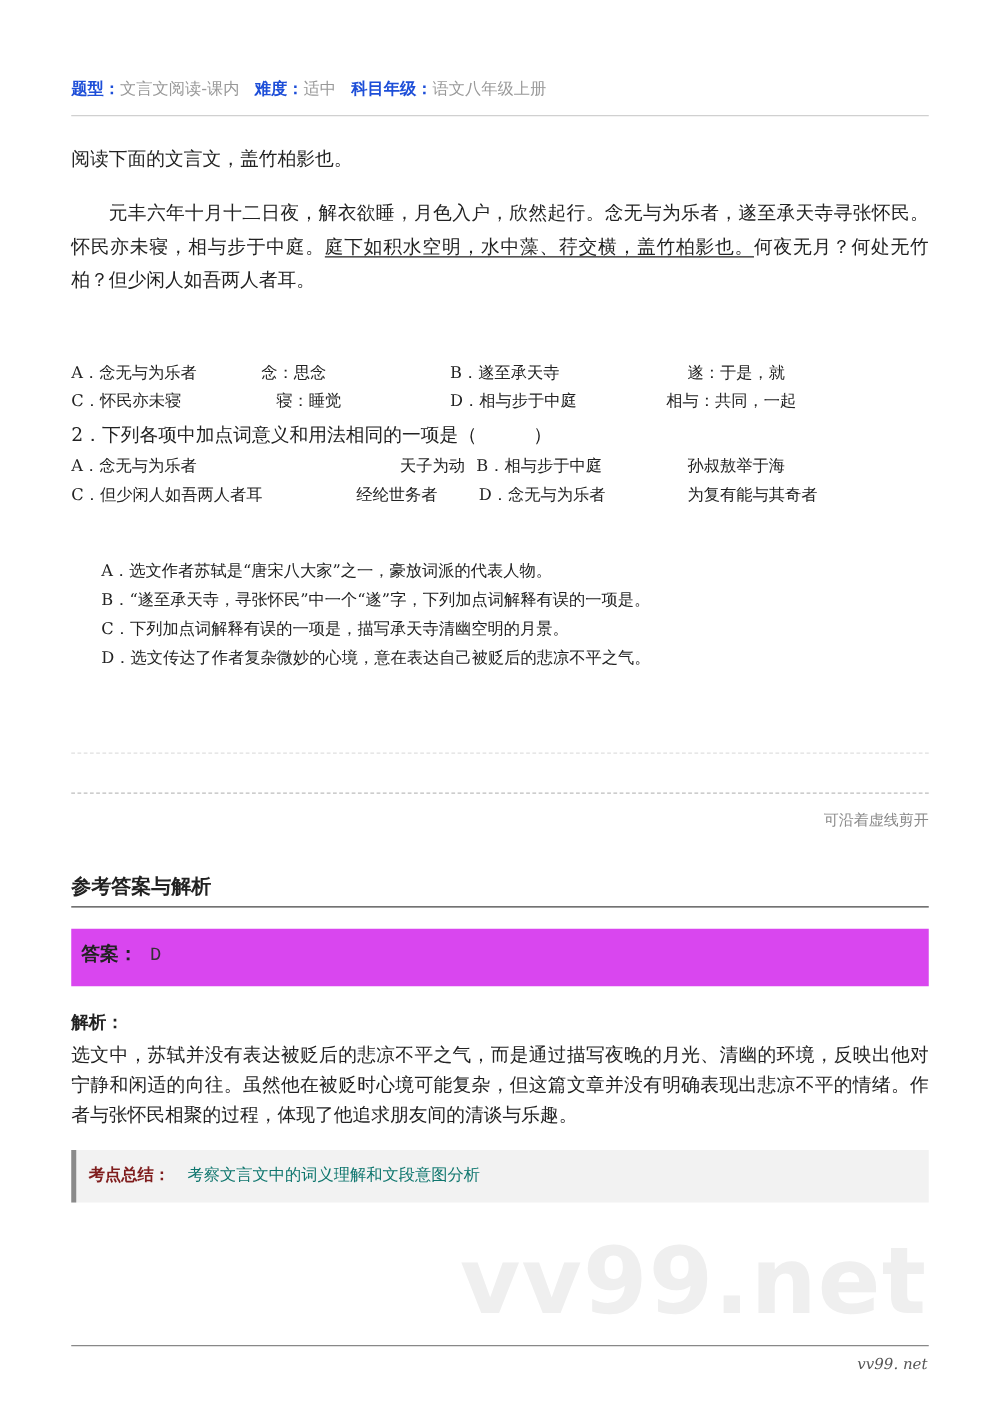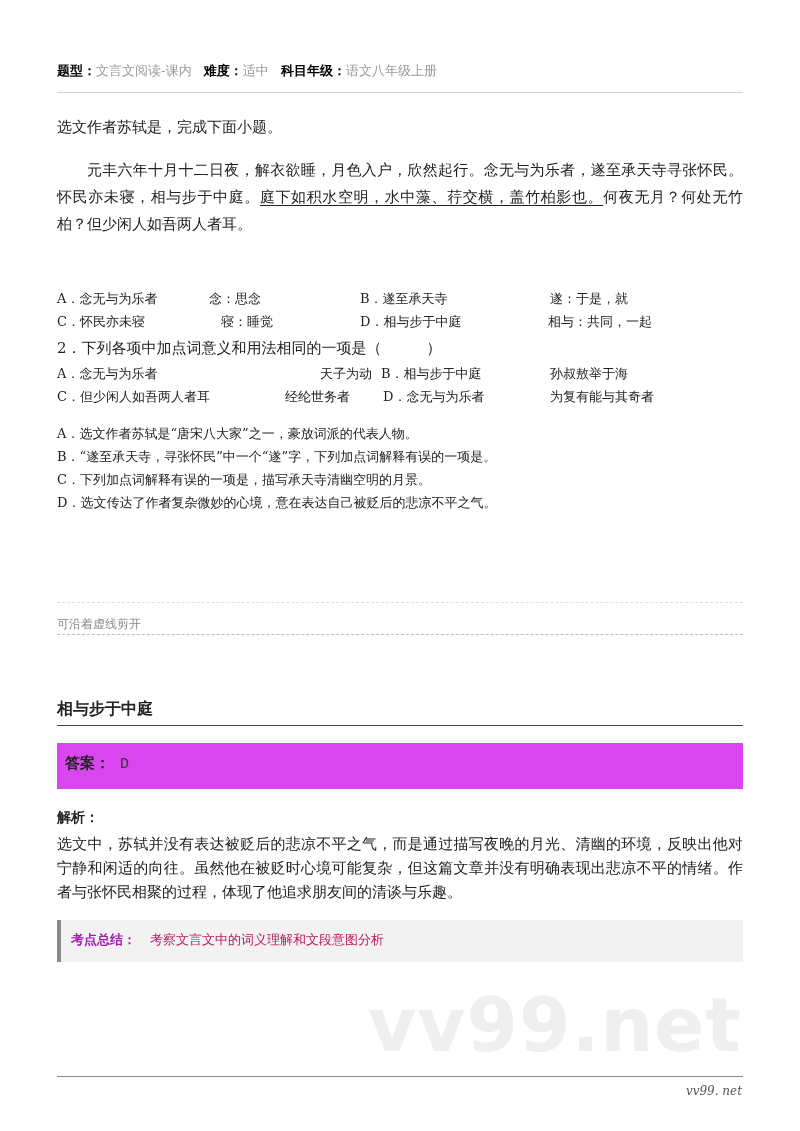--- a/index.html
+++ b/index.html
@@ -13,21 +13,21 @@
     .page { position: absolute; left: 57px; width: 686px; }
 
     
     .meta {
       top: 62px;
       font-size: 13px;
       color: #999;
       font-family: "DejaVu Sans", "Liberation Sans", sans-serif;
       white-space: nowrap;
     }
-    .meta .k { color: #000000; font-weight: bold; }
+    .meta .k { color: #1d4ed8; font-weight: bold; }
     .meta .v { color: #999; margin-right: 8px; }
     .meta-rule { top: 92px; height: 0; border-top: 1px solid #d0d0d0; }
 
     .intro { top: 116px; font-size: 15px; line-height: 22px; }
 
     .passage {
       top: 157px;
       font-size: 15px;
       line-height: 27px;
       text-indent: 2em;
@@ -42,22 +42,22 @@
     .questions { top: 262px; height: 280px; }
     .q3-opts { position: absolute; left: 0; font-size: 13px; line-height: 23px; }
 
     .dash {
       height: 0;
       border-top: 1.5px dashed #c8c8c8;
     }
     .dash1 { top: 602px; border-top-color: #e0e0e0; }
     .dash2 { top: 634px; border-top-color: #bdbdbd; }
     .cut-note {
-      top: 616px;
-      text-align: left;
+      top: 648px;
+      text-align: right;
       font-size: 12px;
       color: #888;
       font-family: "DejaVu Sans", "Liberation Sans", sans-serif;
     }
 
     .ans-title {
       top: 699px;
       font-size: 16px;
       font-weight: bold;
       font-family: "DejaVu Sans", "Liberation Sans", sans-serif;
@@ -88,22 +88,22 @@
     }
 
     .summary-box {
       top: 920px;
       height: 42px;
       background: #f2f2f2;
       border-left: 4px solid #8a8a8a;
       padding: 11px 10px;
       font-size: 13px;
     }
-    .summary-box .lbl { font-weight: bold; font-family: "DejaVu Sans", "Liberation Sans", sans-serif; color: #a21caf; margin-top: 36px; }
-    .summary-box .val { margin-left: 14px; color: #be185d; text-align: center; }
+    .summary-box .lbl { font-weight: bold; font-family: "DejaVu Sans", "Liberation Sans", sans-serif; color: #7f1d1d; margin-top: 36px; }
+    .summary-box .val { margin-left: 14px; color: #0f766e; text-align: center; }
 
     .watermark {
       position: absolute;
       left: 368px;
       top: 988px;
       font-size: 74px;
       font-weight: bold;
       color: #efefef;
       font-family: "DejaVu Sans", "Liberation Sans", sans-serif;
       letter-spacing: 1px;
@@ -123,66 +123,66 @@
 </head>
 <body>
 
 <div class="page meta">
   <span class="k">题型：</span><span class="v">文言文阅读-课内</span>
   <span class="k">难度：</span><span class="v">适中</span>
   <span class="k">科目年级：</span><span class="v">语文八年级上册</span>
 </div>
 <div class="page meta-rule"></div>
 
-<div class="page intro">选文作者苏轼是，完成下面小题。</div>
+<div class="page intro">阅读下面的文言文，盖竹柏影也。</div>
 
 <div class="page passage"><span>元丰六年十月十二日夜，解衣欲睡，月色入户，欣然起行。念无与为乐者，遂至承天寺寻张怀民。怀民亦未寝，相与步于中庭。</span><u>庭下如积水空明，水中藻、荇交横，盖竹柏影也。</u><span>何夜无月？何处无竹柏？但少闲人如吾两人者耳。</span></div>
 
 <div class="page questions">
 
   <div class="opt-row" style="top:27px;">
     <span style="left:0;">A．念无与为乐者</span>
     <span style="left:152px;">念：思念</span>
     <span style="left:303px;">B．遂至承天寺</span>
     <span style="left:493px;">遂：于是，就</span>
   </div>
   <div class="opt-row" style="top:50px;">
     <span style="left:0;">C．怀民亦未寝</span>
     <span style="left:164px;">寝：睡觉</span>
     <span style="left:303px;">D．相与步于中庭</span>
-    <span style="left:476px;margin-left:15px;">相与：共同，一起</span>
+    <span style="left:476px;">相与：共同，一起</span>
   </div>
 
   <div class="q-title" style="top:75px;">2．下列各项中加点词意义和用法相同的一项是（　　　）</div>
   <div class="opt-row" style="top:102px;">
     <span style="left:0;">A．念无与为乐者</span>
     <span style="left:263px;">天子为动</span>
     <span style="left:324px;">B．相与步于中庭</span>
     <span style="left:493px;">孙叔敖举于海</span>
   </div>
   <div class="opt-row" style="top:125px;">
     <span style="left:0;">C．但少闲人如吾两人者耳</span>
     <span style="left:228px;">经纶世务者</span>
     <span style="left:326px;">D．念无与为乐者</span>
     <span style="left:493px;">为复有能与其奇者</span>
   </div>
 
-  <div class="q3-opts" style="top:160px;">
+  <div class="q3-opts" style="top:184px;margin-left:24px;">
     <div>A．选文作者苏轼是“唐宋八大家”之一，豪放词派的代表人物。</div>
     <div>B．“遂至承天寺，寻张怀民”中一个“遂”字，下列加点词解释有误的一项是。</div>
     <div>C．下列加点词解释有误的一项是，描写承天寺清幽空明的月景。</div>
     <div>D．选文传达了作者复杂微妙的心境，意在表达自己被贬后的悲凉不平之气。</div>
   </div>
 </div>
 
 <div class="page dash dash1"></div>
 <div class="page dash dash2"></div>
 <div class="page cut-note">可沿着虚线剪开</div>
 
-<div class="page ans-title">相与步于中庭</div>
+<div class="page ans-title">参考答案与解析</div>
 <div class="page ans-rule"></div>
 
 <div class="page answer-box">
   <span class="lbl">答案：</span><span class="val">D</span>
 </div>
 
 <div class="page analysis-label">解析：</div>
 <div class="page analysis">选文中，苏轼并没有表达被贬后的悲凉不平之气，而是通过描写夜晚的月光、清幽的环境，反映出他对宁静和闲适的向往。虽然他在被贬时心境可能复杂，但这篇文章并没有明确表现出悲凉不平的情绪。作者与张怀民相聚的过程，体现了他追求朋友间的清谈与乐趣。</div>
 
 <div class="page summary-box">

